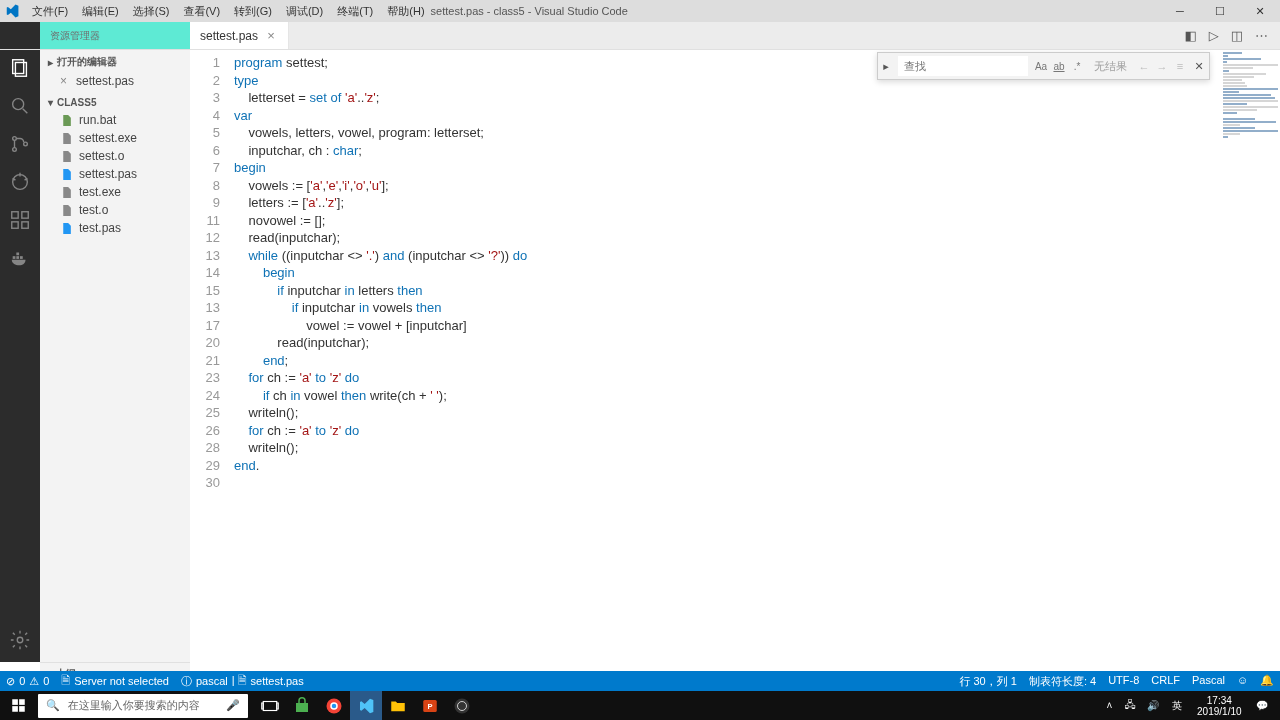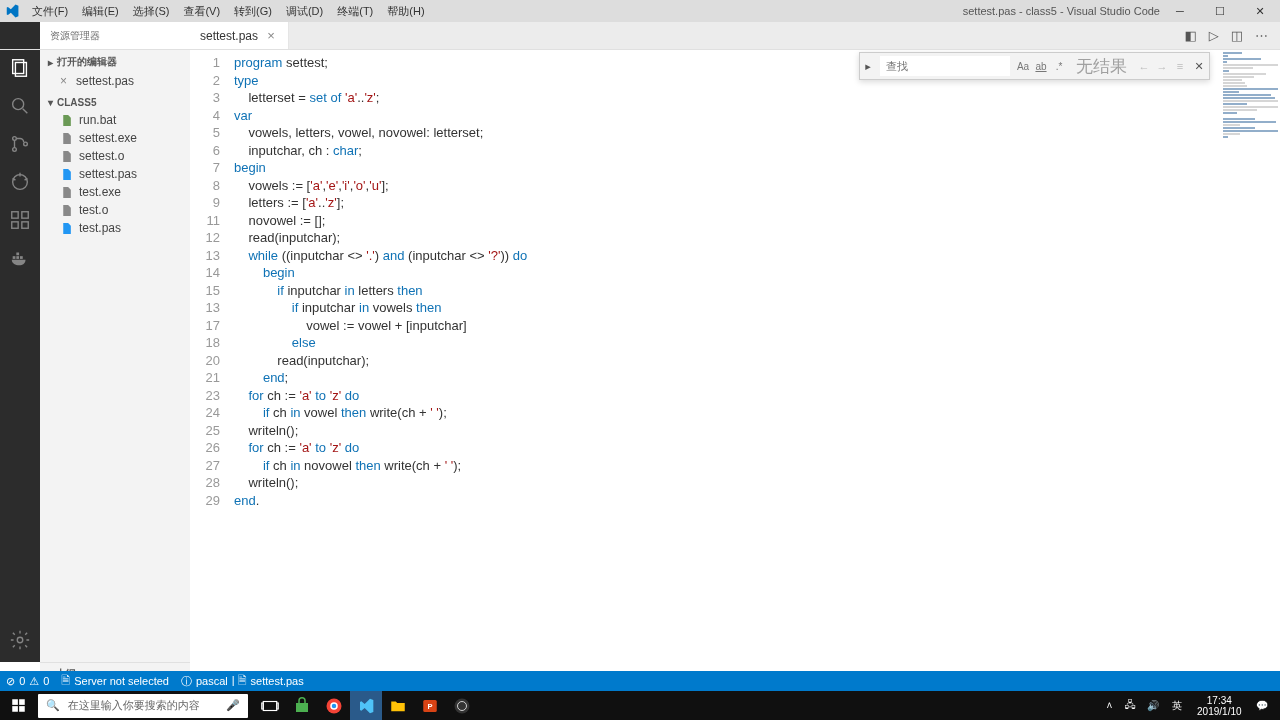--- a/index.html
+++ b/index.html
@@ -1,46 +1,46 @@
 <!DOCTYPE html>
 <html><head>
 <meta charset="utf-8">
 <style>
 *{margin:0;padding:0;box-sizing:border-box;font-family:'Segoe UI',Tahoma,sans-serif;user-select:none}
 body{width:1280px;height:720px;overflow:hidden;background:#fff;position:relative}
 .title-bar{height:22px;background:#dddddd;display:flex;align-items:center;font-size:11px;color:#333}
 .title-bar-icon{width:24px;display:flex;align-items:center;justify-content:center}
 .menu-bar{display:flex;gap:2px;padding-left:2px}
 .menu-item{padding:2px 6px;cursor:pointer}
-.title-center{flex:1;text-align:right;color:#555}
+.title-center{flex:1;text-align:left;color:#555}
 .window-controls{display:flex}
 .win-btn{width:40px;height:22px;display:flex;align-items:center;justify-content:center;cursor:pointer}
 .tab-bar{height:28px;background:#ececec;display:flex;align-items:stretch;border-bottom:1px solid #e0e0e0}
 .activity-spacer{width:40px;background:#2c2c2c}
-.explorer-spacer{width:150px;background:#ffffff;display:flex;align-items:center;padding:9px 10px;font-size:10px;color:#6f6f6f;text-transform:uppercase}
+.explorer-spacer{width:150px;background:#5eead4;display:flex;align-items:center;padding:9px 10px;font-size:10px;color:#6f6f6f;text-transform:uppercase}
 .tab{display:flex;align-items:center;padding:0 10px;background:#fff;font-size:12px;color:#333;gap:6px;border-right:1px solid #e5e5e5}
 .tab-close{width:14px;height:14px;display:flex;align-items:center;justify-content:center;cursor:pointer;color:#888;font-size:13px}
 .tab-actions{margin-left:auto;display:flex;gap:12px;padding-right:12px;align-items:center;color:#555}
 .tab-act{cursor:pointer;font-size:13px}
 .main{display:flex;height:612px}
 .activity-bar{width:40px;background:#2c2c2c;display:flex;flex-direction:column;align-items:center;padding-top:6px;gap:14px}
 .act-icon{width:24px;height:24px;color:#858585;cursor:pointer;display:flex;align-items:center;justify-content:center}
 .act-icon.active{color:#fff}
 .sidebar{width:150px;background:#f3f3f3;font-size:12px;color:#444;overflow:hidden}
 .sb-section{padding:2px 0}
 .sb-header{padding:3px 8px;font-size:10px;font-weight:bold;color:#555;display:flex;align-items:center;gap:4px;cursor:pointer}
 .sb-file{padding:2px 8px 2px 20px;display:flex;align-items:center;gap:6px;cursor:pointer;font-size:12px}
 .file-ic{width:13px;height:13px;display:inline-block}
 .sb-outline{position:absolute;bottom:35px;left:40px;width:150px;background:#f3f3f3;font-size:10px;font-weight:bold;padding:4px 8px;color:#555;border-top:1px solid #e0e0e0}
 .editor{flex:1;position:relative;background:#fff;font-family:Consolas,monospace;font-size:13px;overflow:hidden}
 .find-widget{position:absolute;top:2px;right:70px;background:#f3f3f3;border:1px solid #ccc;display:flex;align-items:center;height:28px;box-shadow:0 2px 6px rgba(0,0,0,.15);font-size:11px;z-index:10}
 .find-toggle{width:16px;display:flex;align-items:center;justify-content:center;color:#555;cursor:pointer;height:100%}
 .find-input{width:130px;border:none;background:#fff;height:20px;padding:0 6px;outline:none;font-size:11px;margin:0 4px}
 .find-opt{width:18px;height:18px;display:flex;align-items:center;justify-content:center;color:#777;cursor:pointer;font-size:10px}
-.find-result{padding:0 8px;color:#a0a0a0;font-size:17px}
+.find-result{padding:0 8px;color:#a0a0a0;font-size:11px}
 .find-nav{width:18px;height:18px;display:flex;align-items:center;justify-content:center;color:#bbb;cursor:pointer}
 .find-close{width:20px;cursor:pointer;color:#555;display:flex;align-items:center;justify-content:center}
 .minimap{position:absolute;top:2px;right:2px;width:55px;height:90px;opacity:.6}
 .mm-line{height:2px;margin-bottom:1px}
 .code-area{padding-top:4px}
 .line{display:flex;height:17.5px;line-height:17.5px}
 .lno{width:44px;text-align:right;color:#999;padding-right:14px;font-size:13px}
 .code{white-space:pre;color:#333}
 .kw{color:#0f72b5}
 .ty{color:#0f72b5}
@@ -272,21 +272,21 @@
         <div class="line">
           <div class="lno">3</div>
           <div class="code"><span class="op">    letterset = </span><span class="kw">set</span><span class="op"> </span><span class="kw">of</span><span class="op"> </span><span class="str">'a'</span><span class="op">..</span><span class="str">'z'</span><span class="op">;</span></div>
         </div>
         <div class="line">
           <div class="lno">4</div>
           <div class="code"><span class="kw">var</span></div>
         </div>
         <div class="line">
           <div class="lno">5</div>
-          <div class="code"><span class="op">    vowels, letters, vowel, novowel: letterset;</span></div>
+          <div class="code"><span class="op">    vowels, letters, vowel, program: letterset;</span></div>
         </div>
         <div class="line">
           <div class="lno">6</div>
           <div class="code"><span class="op">    inputchar, ch : </span><span class="ty">char</span><span class="op">;</span></div>
         </div>
         <div class="line">
           <div class="lno">7</div>
           <div class="code"><span class="kw">begin</span></div>
         </div>
         <div class="line">
@@ -319,24 +319,20 @@
         </div>
         <div class="line">
           <div class="lno">13</div>
           <div class="code"><span class="op">                </span><span class="kw">if</span><span class="op"> inputchar </span><span class="kw">in</span><span class="op"> vowels </span><span class="kw">then</span></div>
         </div>
         <div class="line">
           <div class="lno">17</div>
           <div class="code"><span class="op">                    vowel := vowel + [inputchar]</span></div>
         </div>
         <div class="line">
-          <div class="lno">18</div>
-          <div class="code"><span class="op">                </span><span class="kw">else</span></div>
-        </div>
-        <div class="line">
           <div class="lno">20</div>
           <div class="code"><span class="op">            read(inputchar);</span></div>
         </div>
         <div class="line">
           <div class="lno">21</div>
           <div class="code"><span class="op">        </span><span class="kw">end</span><span class="op">;</span></div>
         </div>
         <div class="line">
           <div class="lno">23</div>
           <div class="code"><span class="op">    </span><span class="kw">for</span><span class="op"> ch := </span><span class="str">'a'</span><span class="op"> </span><span class="kw">to</span><span class="op"> </span><span class="str">'z'</span><span class="op"> </span><span class="kw">do</span></div>
@@ -347,39 +343,48 @@
         </div>
         <div class="line">
           <div class="lno">25</div>
           <div class="code"><span class="op">    writeln();</span></div>
         </div>
         <div class="line">
           <div class="lno">26</div>
           <div class="code"><span class="op">    </span><span class="kw">for</span><span class="op"> ch := </span><span class="str">'a'</span><span class="op"> </span><span class="kw">to</span><span class="op"> </span><span class="str">'z'</span><span class="op"> </span><span class="kw">do</span></div>
         </div>
         <div class="line">
-          <div class="lno">27</div>
-          <div class="code"><span class="op">        </span><span class="kw">if</span><span class="op"> ch </span><span class="kw">in</span><span class="op"> novowel </span><span class="kw">then</span><span class="op"> write(ch + </span><span class="str">' '</span><span class="op">);</span></div>
-        </div>
-        <div class="line">
           <div class="lno">28</div>
           <div class="code"><span class="op">    writeln();</span></div>
         </div>
         <div class="line">
           <div class="lno">29</div>
           <div class="code"><span class="kw">end</span><span class="op">.</span></div>
+        </div>
+        <div class="line">
+          <div class="lno">30</div>
+          <div class="code"><span class="op"></span></div>
         </div>
       </div>
   </div>
 </div>
 
 <div class="status-bar">
   <div class="sb-item">⊘<span>0</span> ⚠<span>0</span></div>
   <div class="sb-item">🗎 <span>Server not selected</span></div>
   <div class="sb-item">ⓘ <span>pascal</span> | 🗎 <span>settest.pas</span></div>
+  <div class="sb-right">
+    <div class="sb-item">行 30，列 1</div>
+    <div class="sb-item">制表符长度: 4</div>
+    <div class="sb-item">UTF-8</div>
+    <div class="sb-item">CRLF</div>
+    <div class="sb-item">Pascal</div>
+    <div class="sb-item">☺</div>
+    <div class="sb-item">🔔</div>
+  </div>
 </div>
 
 <div class="taskbar">
   <div class="tb-start">
       <svg width="15" height="15" viewBox="0 0 24 24" fill="#fff">
         <rect x="2" y="2" width="9" height="9"></rect>
         <rect x="13" y="2" width="9" height="9"></rect>
         <rect x="2" y="13" width="9" height="9"></rect>
         <rect x="13" y="13" width="9" height="9"></rect>
       </svg>

